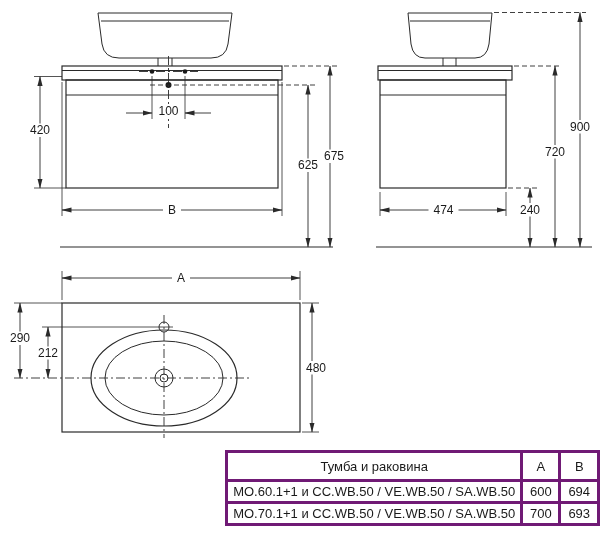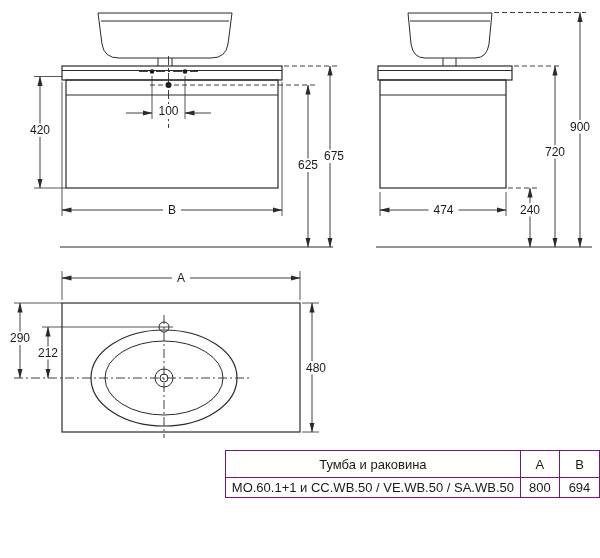--- a/index.html
+++ b/index.html
@@ -12,21 +12,21 @@
   svg .dash{stroke:#2a2a2a;stroke-width:0.9;fill:none;stroke-dasharray:5 3;}
   svg .cdash{stroke:#2a2a2a;stroke-width:0.9;fill:none;stroke-dasharray:9 3 2 3;}
   svg .dim{stroke:#2a2a2a;stroke-width:0.9;fill:none;}
   svg .ext{stroke:#2a2a2a;stroke-width:0.8;fill:none;}
   svg .dot{fill:#1a1a1a;stroke:none;}
   svg .lblbg{fill:#ffffff;stroke:none;}
   svg text{font-family:"Liberation Sans",sans-serif;font-size:12px;fill:#1a1a1a;
            text-anchor:middle;}
   .spec-table{position:absolute;left:225px;top:450px;}
   .spec-table table{border-collapse:collapse;font-size:13px;color:#1a1a1a;}
-  .spec-table th,.spec-table td{border:1px solid #701a75;text-align:center;
+  .spec-table th,.spec-table td{border:3px solid #701a75;text-align:center;
     white-space:nowrap;font-weight:normal;padding:0 4px;}
   .spec-table th{height:26px;}
   .spec-table td{height:19px;font-size:13px;margin-left:25px;}
   .col-name{width:287px;}
   .col-a{width:33px;}
   .col-b{width:34px;}
 </style>
 </head>
 <body>
 
@@ -194,19 +194,24 @@
     <thead>
       <tr>
         <th class="col-name">Тумба и раковина</th>
         <th class="col-a">A</th>
         <th class="col-b">B</th>
       </tr>
     </thead>
     <tbody>
       <tr>
         <td>MO.60.1+1 и CC.WB.50 / VE.WB.50 / SA.WB.50</td>
-        <td>800</td>
+        <td>600</td>
         <td>694</td>
+      </tr>
+      <tr>
+        <td>MO.70.1+1 и CC.WB.50 / VE.WB.50 / SA.WB.50</td>
+        <td>700</td>
+        <td>693</td>
       </tr>
     </tbody>
   </table>
 </div>
 </div>
 
 </body></html>

